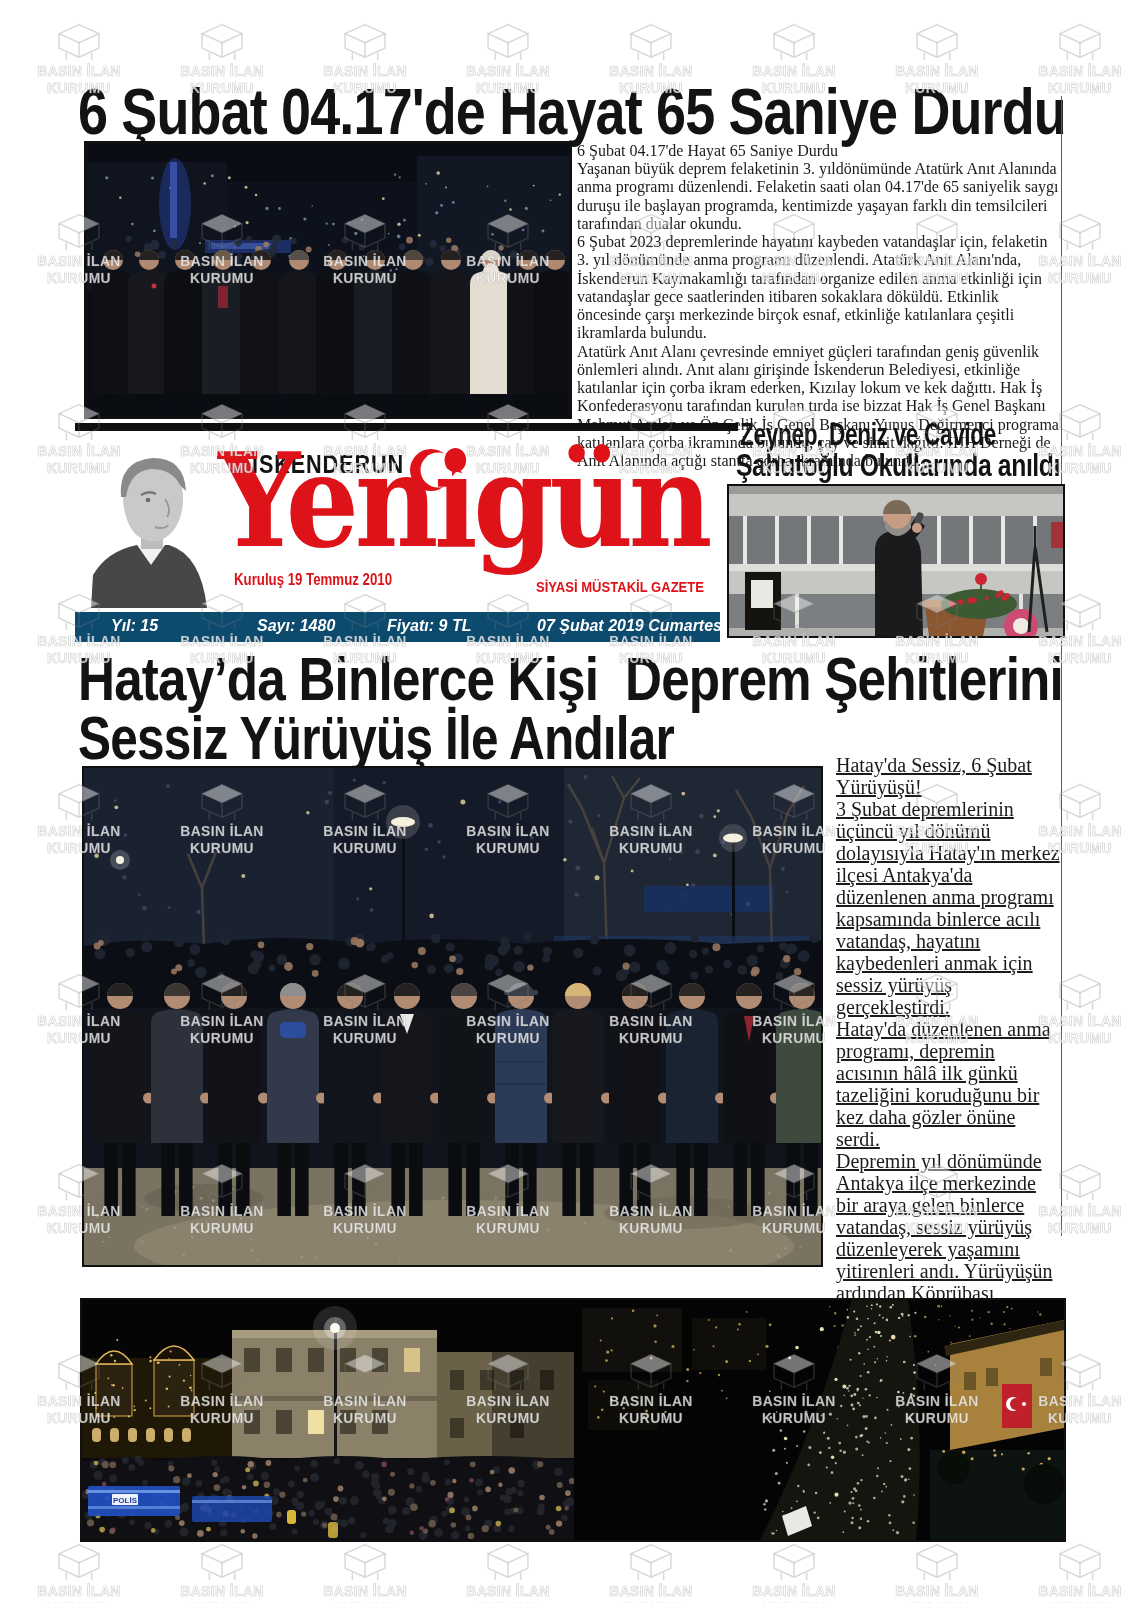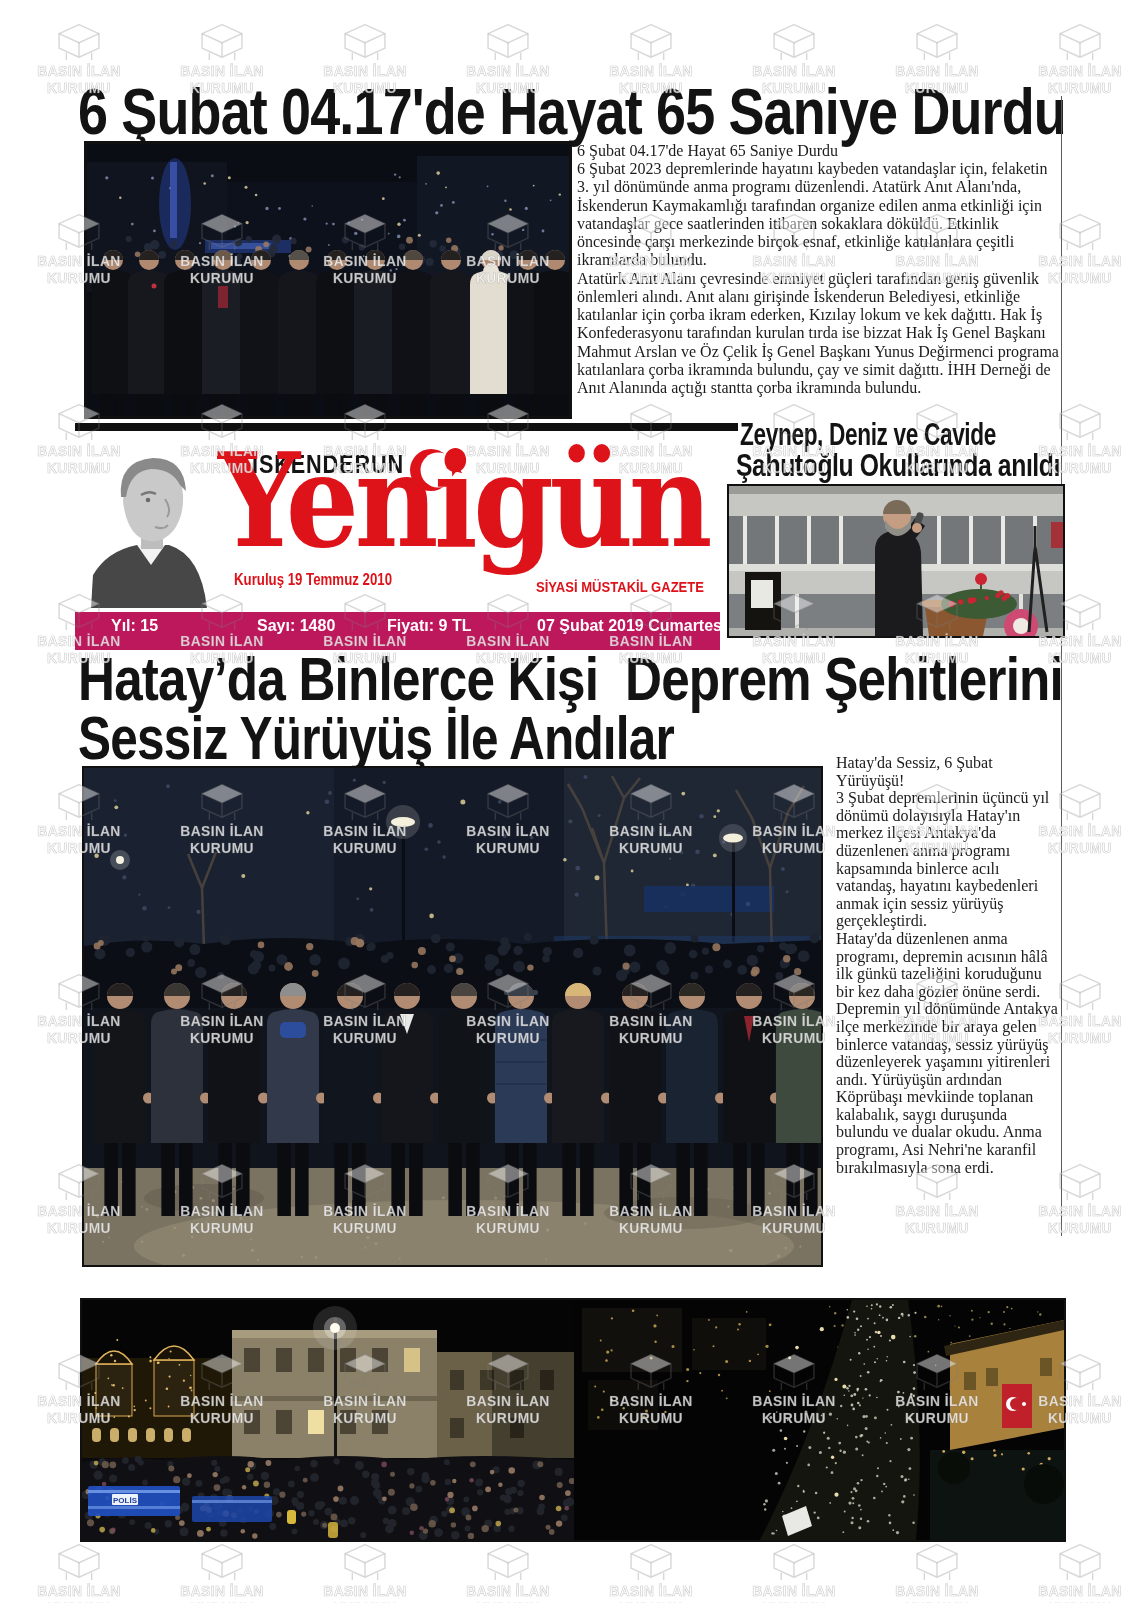--- a/index.html
+++ b/index.html
@@ -6,32 +6,32 @@
   #page{position:relative;width:1140px;height:1603px;background:#ffffff;overflow:hidden;
         font-family:"Liberation Serif",serif;margin:0 auto;}
   .abs{position:absolute;}
   
   .hl{position:absolute;font-family:"Liberation Sans",sans-serif;font-weight:700;color:#131313;
       white-space:pre;display:inline-block;transform-origin:0 0;letter-spacing:-1px;line-height:1;}
   
   .article{position:absolute;font-family:"Liberation Serif",serif;color:#1b1b1b;}
   .article p{margin:0;}
   #top-article{width:484px;font-size:16px;line-height:1.14;}
-  #col-article{width:224px;font-size:16px;line-height:1.1;}
+  #col-article{width:224px;font-size:20px;line-height:1.1;text-decoration:underline;}
   
   .photo{position:absolute;background:#000;}
   .photo svg{display:block;}
   
   #masthead-title{position:absolute;font-family:"DejaVu Serif",serif;font-weight:700;color:#de1219;
       white-space:pre;display:inline-block;transform-origin:0 0;letter-spacing:-5px;line-height:1;}
   .red-sans{position:absolute;font-family:"Liberation Sans",sans-serif;font-weight:700;color:#de1219;
       white-space:pre;display:inline-block;transform-origin:0 0;line-height:1;}
   #masthead-kicker{position:absolute;font-family:"Liberation Sans",sans-serif;font-weight:700;color:#141414;
       white-space:pre;display:inline-block;transform-origin:0 0;letter-spacing:1px;line-height:1;}
-  #info-bar{position:absolute;left:75px;top:612px;width:645px;height:38px;background:#be185d;}
+  #info-bar{position:absolute;left:75px;top:612px;width:645px;height:30px;background:#0c4a6e;font-style:italic;}
   #info-bar span{position:absolute;top:0;line-height:27px;color:#ffffff;
       font-family:"Liberation Sans",sans-serif;font-weight:700;font-size:16px;white-space:pre;}
   .rule{position:absolute;background:#101010;}
   .vrule{position:absolute;width:1px;background:#5a5a5a;}
   
   #wm-layer{position:absolute;left:0;top:13px;width:1140px;height:1603px;z-index:40;pointer-events:none;overflow:hidden;}
   .wm{position:absolute;width:130px;text-align:center;}
   .wm svg{display:block;margin:0 auto 2px auto;width:58px;height:42px;}
   .wm svg .fillp{fill:rgba(255,255,255,0.45);stroke:rgba(125,125,125,0.30);stroke-width:1.6;stroke-linejoin:round;}
   .wm svg .linep{fill:none;stroke:rgba(125,125,125,0.30);stroke-width:1.6;stroke-linejoin:round;}
@@ -221,20 +221,21 @@
           <path d="M458,116 A10,10 0 0 1 478,116 Z" fill="#242120"></path>
         </g>
       <ellipse cx="404" cy="128" rx="8" ry="9" fill="#e8e4da"></ellipse>
       <rect x="131" y="142" width="10" height="22" fill="#7e2430"></rect>
       <circle cx="67" cy="142" r="2.5" fill="#c03040"></circle>
     </svg>
   </div>
 
   <div class="article" id="top-article" style="left:577px;top:142px;">
     <p>6 Şubat 04.17'de Hayat 65 Saniye Durdu</p>
+    <p>Yaşanan büyük deprem felaketinin 3. yıldönümünde Atatürk Anıt Alanında anma programı düzenlendi. Felaketin saati olan 04.17'de 65 saniyelik saygı duruşu ile başlayan programda, kentimizde yaşayan farklı din temsilcileri tarafından dualar okundu.</p>
     <p>6 Şubat 2023 depremlerinde hayatını kaybeden vatandaşlar için, felaketin 3. yıl dönümünde anma programı düzenlendi. Atatürk Anıt Alanı'nda, İskenderun Kaymakamlığı tarafından organize edilen anma etkinliği için vatandaşlar gece saatlerinden itibaren sokaklara döküldü. Etkinlik öncesinde çarşı merkezinde birçok esnaf, etkinliğe katılanlara çeşitli ikramlarda bulundu.</p>
     <p>Atatürk Anıt Alanı çevresinde emniyet güçleri tarafından geniş güvenlik önlemleri alındı. Anıt alanı girişinde İskenderun Belediyesi, etkinliğe katılanlar için çorba ikram ederken, Kızılay lokum ve kek dağıttı. Hak İş Konfederasyonu tarafından kurulan tırda ise bizzat Hak İş Genel Başkanı Mahmut Arslan ve Öz Çelik İş Genel Başkanı Yunus Değirmenci programa katılanlara çorba ikramında bulundu, çay ve simit dağıttı. İHH Derneği de Anıt Alanında açtığı stantta çorba ikramında bulundu.</p>
   </div>
 
   <div class="vrule" style="left:1061px;top:96px;height:1140px;"></div>
 
   <div class="rule" style="left:75px;top:423px;width:663px;height:8px;"></div>
 
   <div class="photo" style="left:85px;top:443px;background:#fff;">
     <svg width="130" height="165" viewBox="0 0 130 165">

